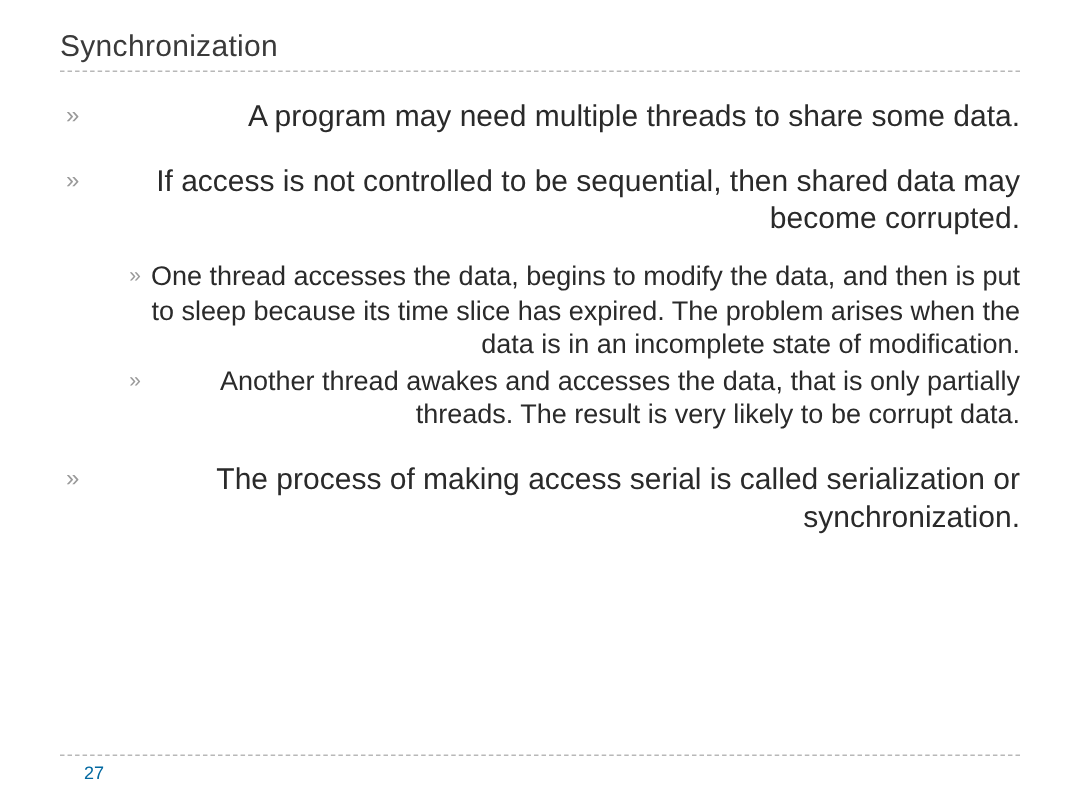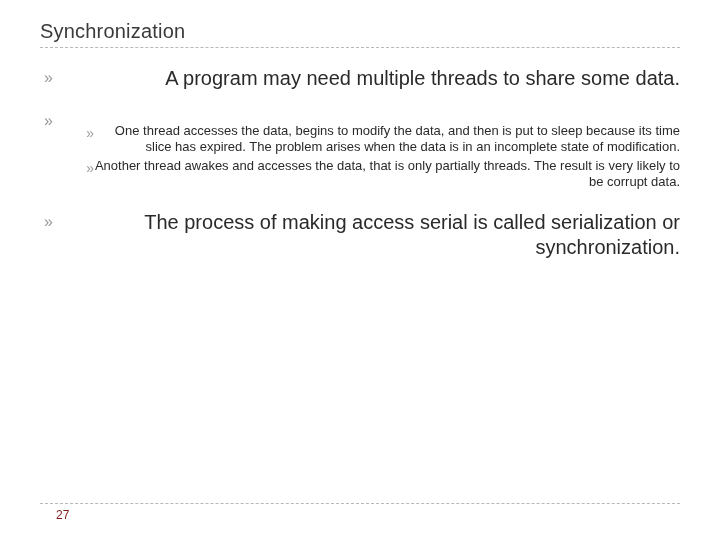--- a/index.html
+++ b/index.html
@@ -59,55 +59,56 @@
   }
   .list-sub > li > .bullet {
     flex: 0 0 24px;
     font-size: 14px;
     color: #9a9a9a;
     line-height: 1.25;
     padding-top: 2px;
   }
   .list-sub > li > .content {
     flex: 1;
-    font-size: 13px;
+    font-size: 18px;
     line-height: 1.25;
     color: #2a2a2a;
   }
   .footer {
     position: absolute;
     left: 40px;
     right: 40px;
     bottom: 18px;
   }
   .footer .rule {
     border: none;
     border-top: 1px dashed #b8b8b8;
     margin-bottom: 4px;
   }
   .footer .pagenum {
     font-size: 12px;
-    color: #7f1d1d;
+    color: #0369a1;
     padding-left: 16px;
   }
 </style>
 </head>
 <body>
 
 <h1 class="title">Synchronization</h1>
 <hr class="title-rule">
 
 <ul class="list-top">
   <li>
     <span class="bullet">»</span>
     <div class="content">A program may need multiple threads to share some data.</div>
   </li>
   <li>
     <span class="bullet">»</span>
     <div class="content">
+      <div>If access is not controlled to be sequential, then shared data may become corrupted.</div>
       <ul class="list-sub">
         <li>
           <span class="bullet">»</span>
           <div class="content">One thread accesses the data, begins to modify the data, and then is put to sleep because its time slice has expired. The problem arises when the data is in an incomplete state of modification.</div>
         </li>
         <li>
           <span class="bullet">»</span>
           <div class="content">Another thread awakes and accesses the data, that is only partially threads.  The result is very likely to be corrupt data.</div>
         </li>
       </ul>

